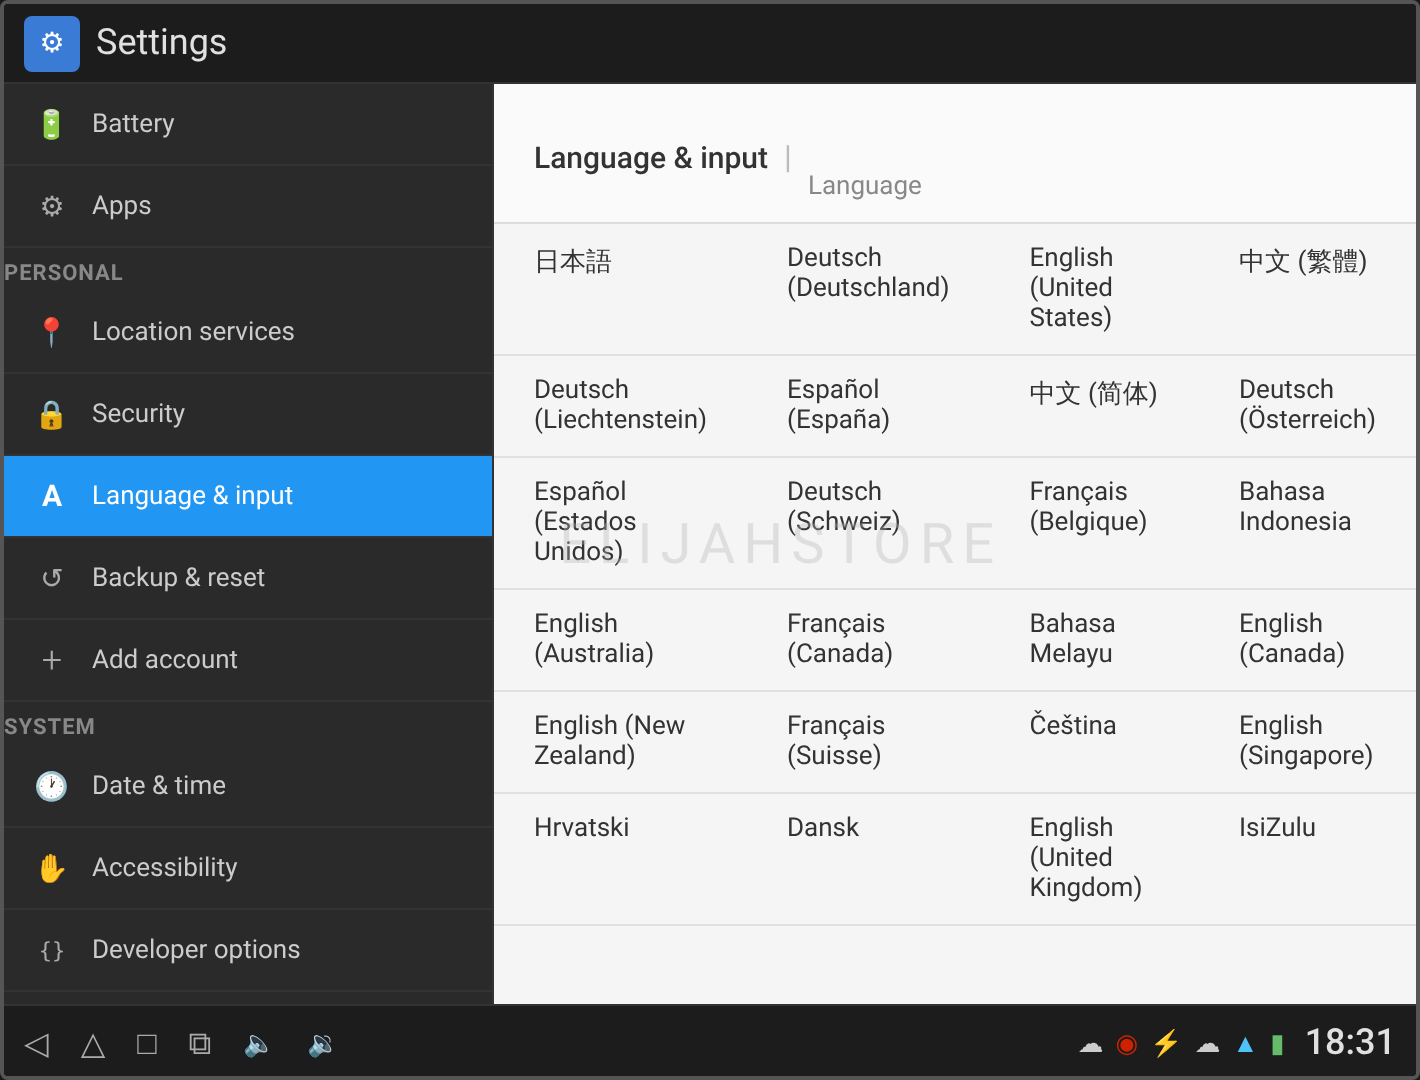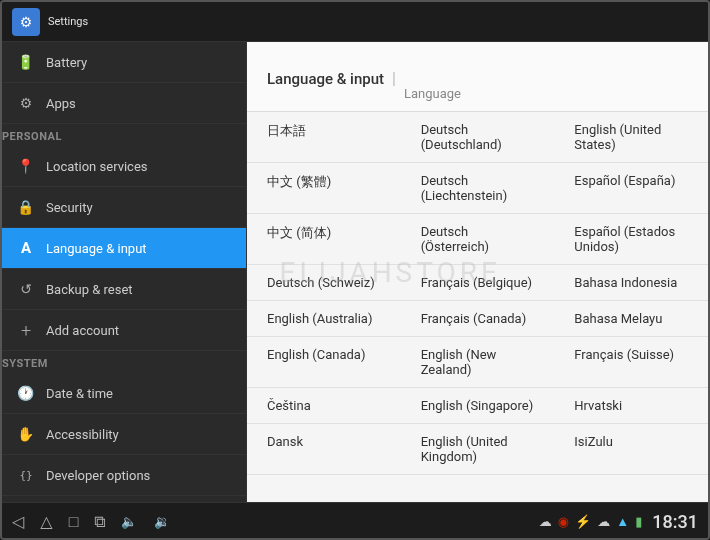--- a/index.html
+++ b/index.html
@@ -29,21 +29,21 @@
       background: #3a7bd5;
       border-radius: 4px;
       display: flex;
       align-items: center;
       justify-content: center;
       color: white;
       font-size: 14px;
     }
     .title-bar-text {
       color: #e0e0e0;
-      font-size: 11px;
+      font-size: 18px;
       font-weight: 400;
     }
 
     
     .main-content {
       display: flex;
       height: 460px;
     }
 
     
@@ -117,21 +117,21 @@
       margin: 0 8px;
     }
     .content-header-sub {
       font-size: 13px;
       color: #888;
       margin-top: 30px;
     }
 
     .language-grid {
       display: grid;
-      grid-template-columns: 1fr 1fr 1fr;
+      grid-template-columns: 1fr 1fr 1fr 1fr;
       padding: 0;
     }
 
     .language-item {
       padding: 10px 20px;
       font-size: 13px;
       color: #333;
       border-bottom: 1px solid #e0e0e0;
       cursor: pointer;
     }

